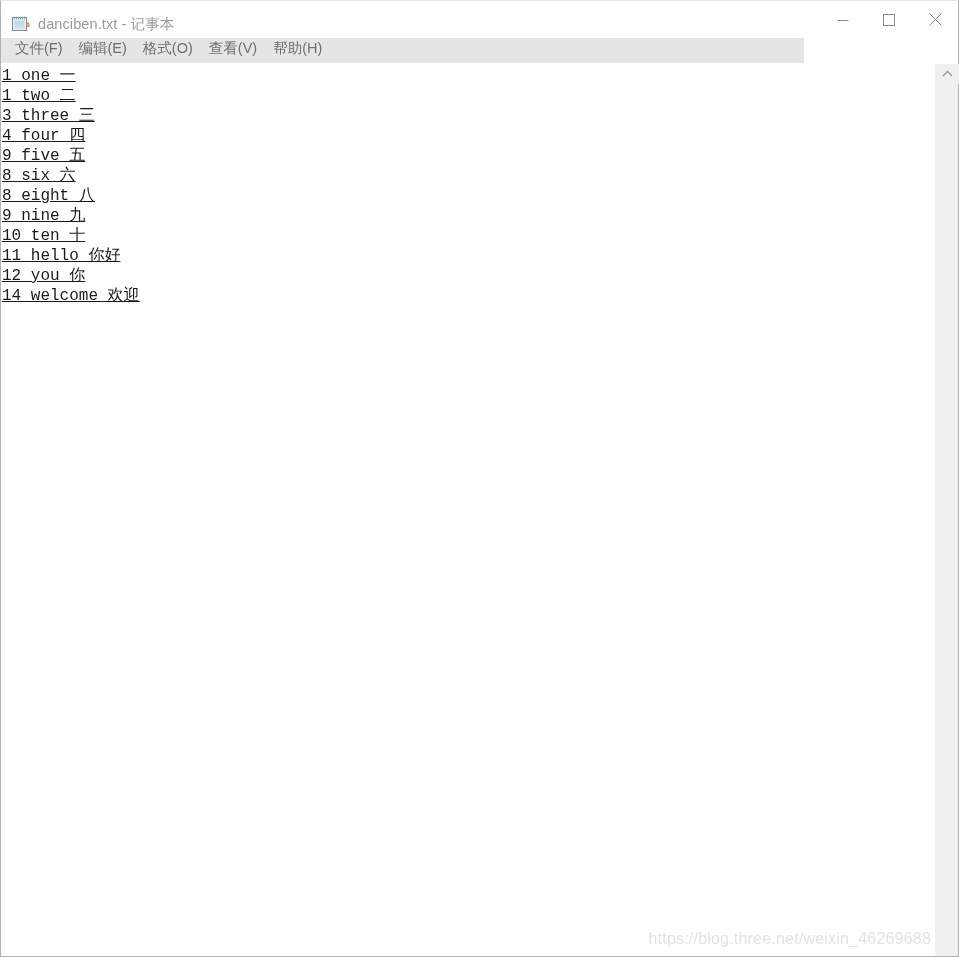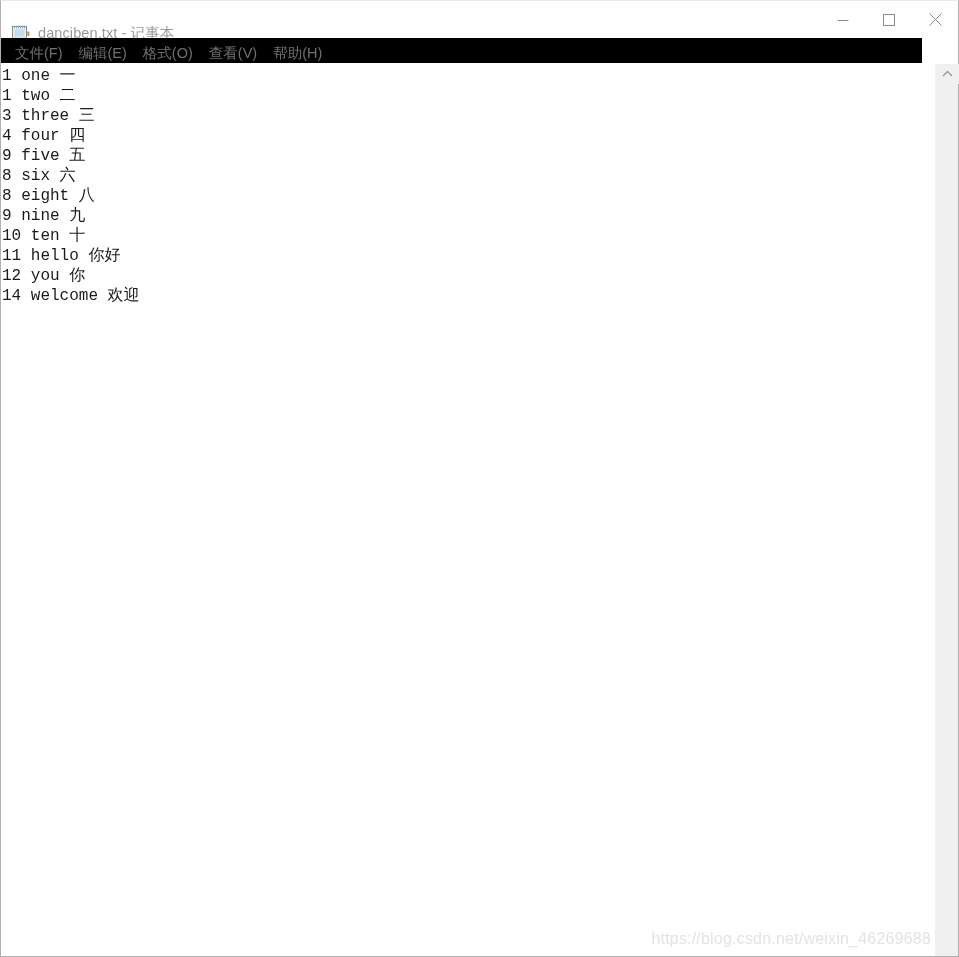--- a/index.html
+++ b/index.html
@@ -22,21 +22,21 @@
     box-sizing: border-box;
     border-left: 1px solid #b0b0b0;
     border-right: 1px solid #b0b0b0;
     border-bottom: 1px solid #b0b0b0;
     border-top: 1px solid #e8e8e8;
   }
 
   
   .titlebar {
     position: absolute;
-    left: 0; top: 13px;
+    left: 0; top: 4px;
     width: 876px;
     height: 37px;
     background: #ffffff;
     display: flex;
     align-items: center;
   }
 
   .app-icon {
     position: relative;
     width: 20px;
@@ -68,25 +68,25 @@
     align-items: center;
     justify-content: center;
     cursor: default;
   }
   .win-btn svg { display: block; }
 
   
   .menubar {
     position: absolute;
     left: 0; top: 37px;
-    width: 921px;
+    width: 803px;
     height: 25px;
-    background: #000000;
-    display: flex;
-    align-items: flex-end;
+    background: #e5e5e5;
+    display: flex;
+    align-items: flex-start;
     padding-left: 6px;
     box-sizing: border-box;
   }
   .menu-item {
     font-size: 14.5px;
     color: #6f6f6f;
     padding: 0 8px;
     white-space: nowrap;
     line-height: 20px;
     cursor: default;
@@ -112,20 +112,21 @@
     box-sizing: border-box;
   }
   .text-line {
     font-family: "Liberation Mono", "DejaVu Sans Mono", monospace;
     font-size: 16px;
     line-height: 20px;
     color: #1a1a1a;
     white-space: pre;
     padding-left: 1px;
     height: 20px;
+    text-decoration: underline;
   }
 
   
   .caret {
     position: absolute;
     left: 1px;
     top: 4px;
     width: 1px;
     height: 16px;
     background: #000000;
@@ -250,16 +251,16 @@
 
     <div class="scrollbar">
       <div class="sb-arrow">
         <svg width="11" height="8" viewBox="0 0 11 8">
           <polyline points="1,6 5.5,1.5 10,6" fill="none" stroke="#9a9a9a" stroke-width="1.4"></polyline>
         </svg>
       </div>
       <div class="sb-thumb"></div>
     </div>
 
-    <div class="watermark">https://blog.csdn.net/weixin_46269688</div>
+    <div class="watermark">https://blog.three.net/weixin_46269688</div>
   </div>
 
 </div>
 
 </body></html>

